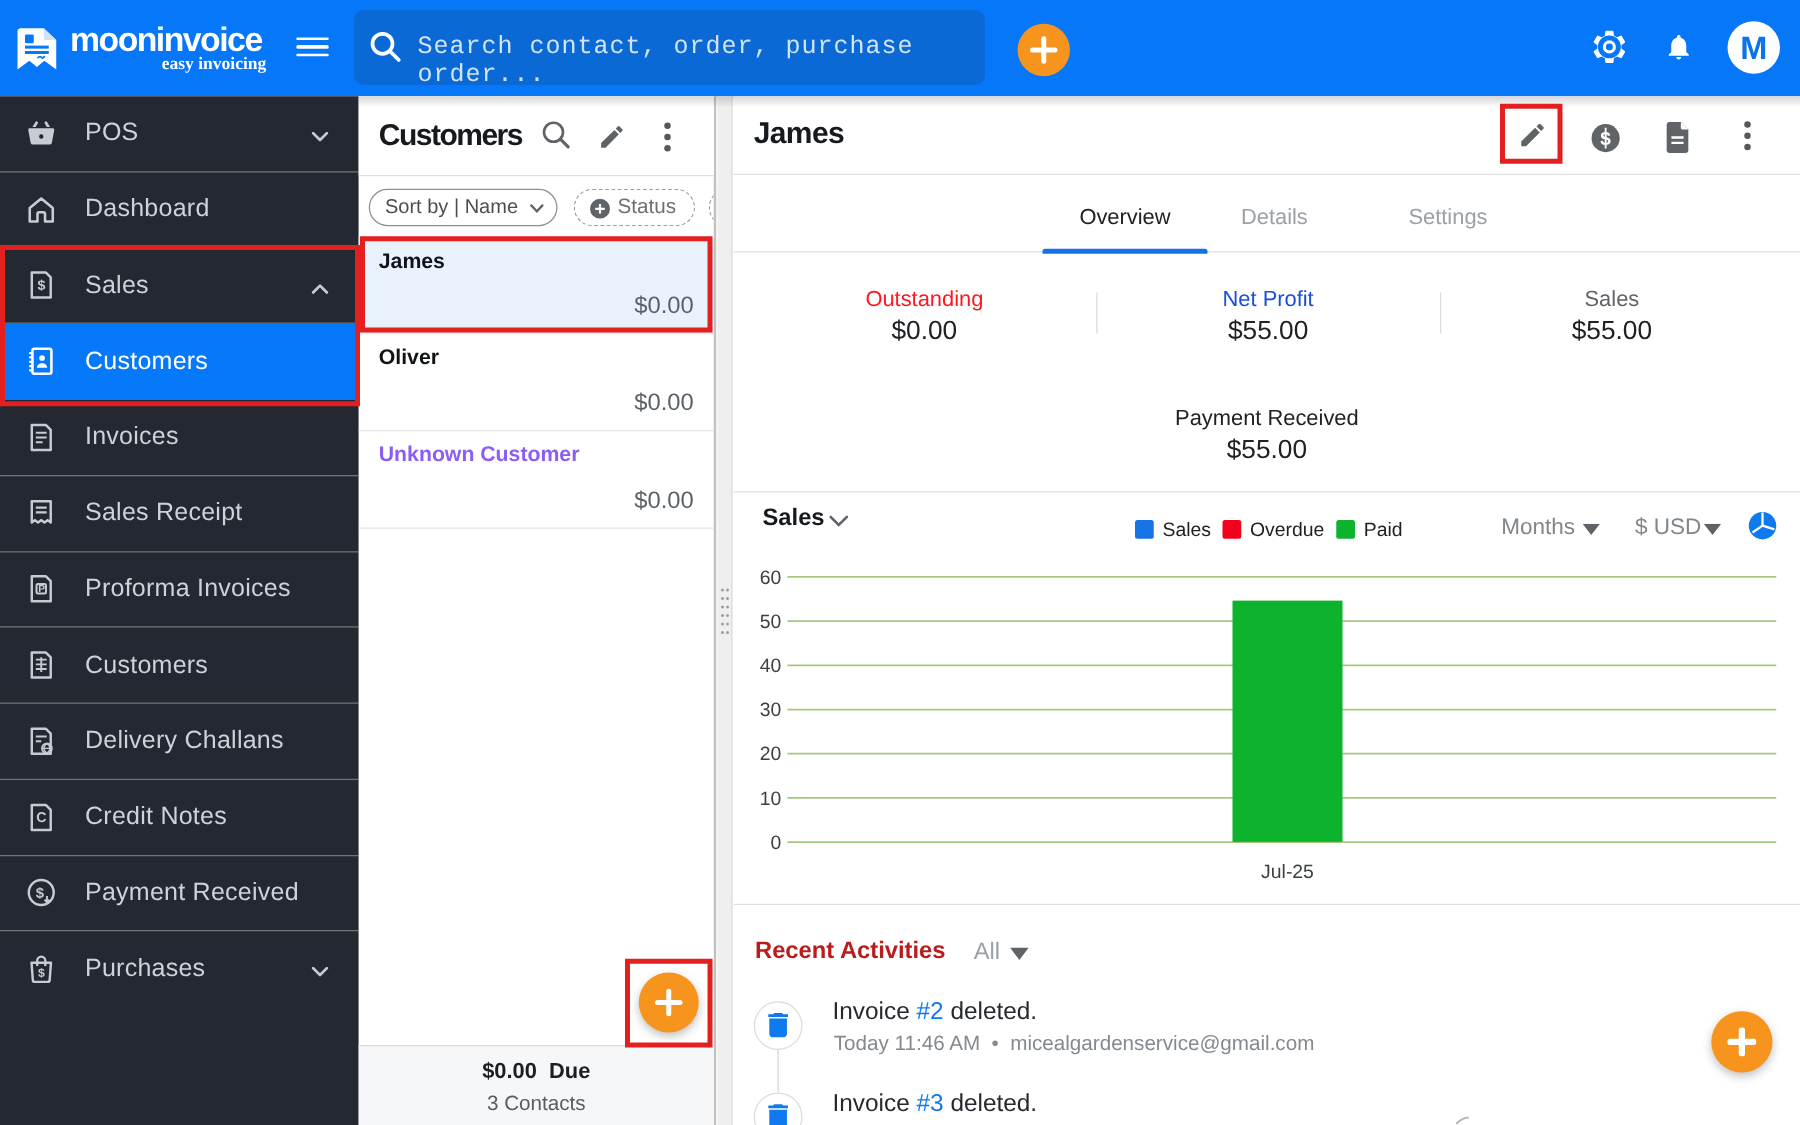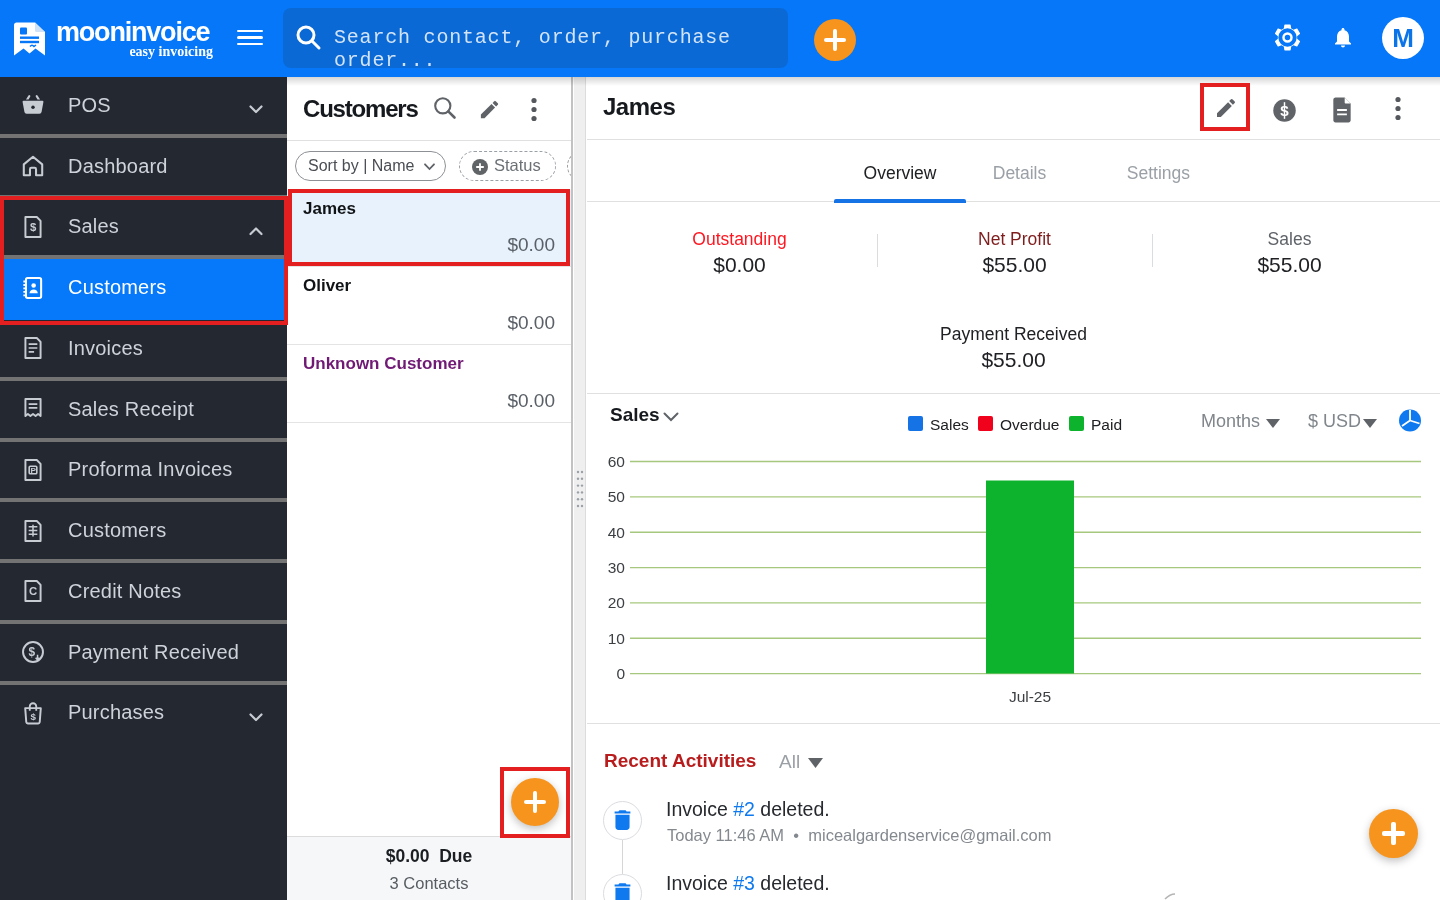--- a/index.html
+++ b/index.html
@@ -23,21 +23,21 @@
     background:#0b69d5; border-radius:8px; color:rgba(255,255,255,0.82); }
   #searchbox .ph { position:absolute; left:51px; top:18px; font-size:20px; letter-spacing:0.8px;font-family:Liberation Mono, monospace; }
   #plusbtn { position:absolute; left:814px; top:19px; width:42px; height:42px; border-radius:50%;
     background:#f7941d; }
   .pluswhite { position:absolute; background:#fff; border-radius:2px; }
   #avatar { position:absolute; left:1382px; top:17px; width:42px; height:42px; border-radius:50%;
     background:#fff; color:#0b74e8; font-weight:bold; font-size:26px; text-align:center; line-height:43px; }
 
   
   #sidebar { position:absolute; left:0; top:77px; width:287px; height:823px; background:#242831; }
-  .srow { position:relative; height:60.75px; border-bottom:4px solid #737373;
+  .srow { position:relative; height:60.75px; border-bottom:1px solid #737373;
     display:flex; align-items:center;padding-left:28px; }
   .srow .icon { position:absolute; left:20px; width:26px; height:26px; }
   .srow .lbl { position:absolute; left:68px; color:#ced3da; font-size:20px; letter-spacing:0.2px; }
   .srow.active { background:#0679fb; border-bottom-color:#0679fb; }
   .srow.active .lbl { color:#fff; }
   .chev { position:absolute; right:24px; top:28px; width:14px; height:9px; }
   #sidebottom { position:absolute; left:0; top:745px; width:287px; height:78px;
     border-top:1px solid #2e333c; }
   .sbtn { position:absolute; top:19px; height:39px; background:#0b74e8; color:#fff;
     border-radius:7px; font-size:16px; text-align:center; }
@@ -160,20 +160,29 @@
   <div class="srow">
     <svg class="icon" viewBox="0 0 24 24">
         <path fill="none" stroke="#c7ccd3" stroke-width="1.8" stroke-linejoin="round" d="M5 2.8 h10.5 L19 6.3 V21.2 H5 Z"></path>
         <path d="M8 8 h8 M8 11.5 h8 M8 15 h8" stroke="#c7ccd3" stroke-width="1.4"></path>
         <path d="M12 6.3 v10.8" stroke="#c7ccd3" stroke-width="1.4"></path>
       </svg>
     <div class="lbl">Customers</div>
   </div>
   <div class="srow">
     <svg class="icon" viewBox="0 0 24 24">
+        <path fill="none" stroke="#c7ccd3" stroke-width="1.8" stroke-linejoin="round" d="M5 2.8 h10.5 L19 6.3 V14 h-0 V21.2 H5 Z"></path>
+        <path d="M8 8.5 h8 M8 12 h4" stroke="#c7ccd3" stroke-width="1.6"></path>
+        <circle cx="16.2" cy="17.2" r="3.6" fill="none" stroke="#c7ccd3" stroke-width="1.5"></circle>
+        <path d="M12.6 17.2 h7.2 M16.2 13.6 c-3 2.3-3 4.9 0 7.2 c3-2.3 3-4.9 0-7.2" stroke="#c7ccd3" stroke-width="0.9" fill="none"></path>
+      </svg>
+    <div class="lbl">Delivery Challans</div>
+  </div>
+  <div class="srow">
+    <svg class="icon" viewBox="0 0 24 24">
         <path fill="none" stroke="#c7ccd3" stroke-width="1.8" stroke-linejoin="round" d="M5 2.8 h10.5 L19 6.3 V21.2 H5 Z"></path>
         <text x="12.2" y="15.5" font-size="10.5" font-weight="bold" fill="#c7ccd3" text-anchor="middle" font-family="Liberation Sans">C</text>
       </svg>
     <div class="lbl">Credit Notes</div>
   </div>
   <div class="srow">
     <svg class="icon" viewBox="0 0 24 24">
         <circle cx="12" cy="12" r="9.2" fill="none" stroke="#c7ccd3" stroke-width="1.8"></circle>
         <text x="11" y="15.8" font-size="11" font-weight="bold" fill="#c7ccd3" text-anchor="middle" font-family="Liberation Sans">$</text>
         <path d="M16.2 14.5 v4.5 M14.4 17.2 l1.8 2 1.8-2" fill="none" stroke="#c7ccd3" stroke-width="1.4"></path>
@@ -228,21 +237,21 @@
   </div>
   <div style="position:absolute;left:0;top:113px;width:284px;height:77px;background:#e8f2fc;border-bottom:1px solid #e4e4e4">
     <div style="position:absolute;left:16px;top:9px;font-size:17px;font-weight:bold;color:#111417">James</div>
     <div style="position:absolute;right:16px;bottom:10px;font-size:19px;color:#5a6067">$0.00</div>
   </div>
   <div style="position:absolute;left:0;top:190px;width:284px;height:78px;border-bottom:1px solid #e4e4e4">
     <div style="position:absolute;left:16px;top:9px;font-size:17px;font-weight:bold;color:#111417">Oliver</div>
     <div style="position:absolute;right:16px;bottom:10px;font-size:19px;color:#5a6067">$0.00</div>
   </div>
   <div style="position:absolute;left:0;top:268px;width:284px;height:78px;border-bottom:1px solid #e4e4e4">
-    <div style="position:absolute;left:16px;top:9px;font-size:17px;font-weight:bold;color:#701a75">Unknown Customer</div>
+    <div style="position:absolute;left:16px;top:9px;font-size:17px;font-weight:bold;color:#8b5cf6">Unknown Customer</div>
     <div style="position:absolute;right:16px;bottom:10px;font-size:19px;color:#5a6067">$0.00</div>
   </div>
   <div style="position:absolute;left:0;top:759px;width:284px;height:64px;background:#f6f7f8;border-top:1px solid #dcdcdc;text-align:center">
     <div style="margin-top:9px;font-size:17.5px;font-weight:bold;color:#1b1e22">$0.00&nbsp; Due</div>
     <div style="margin-top:7px;font-size:16.5px;color:#585d63">3 Contacts</div>
   </div>
   <div style="position:absolute;left:224px;top:701px;width:48px;height:48px;border-radius:50%;background:#f7941d;box-shadow:0 3px 8px rgba(0,0,0,0.25)">
     <div class="pluswhite" style="left:13px;top:21.8px;width:22px;height:4.4px"></div>
     <div class="pluswhite" style="left:21.8px;top:13px;width:4.4px;height:22px"></div>
   </div>
@@ -297,21 +306,21 @@
     <div style="position:absolute;left:379px;top:0;width:107px;height:62px;text-align:center;font-size:17.5px;color:#9aa0a6;line-height:66px">Details</div>
     <div style="position:absolute;left:486px;top:0;width:117px;height:62px;text-align:right;font-size:17.5px;color:#9aa0a6;line-height:66px">Settings</div>
   </div>
 
   <div style="position:absolute;left:0;top:126px;width:853px;height:191px;border-bottom:1px solid #e0e0e0">
     <div style="position:absolute;left:15px;top:26px;width:275px;text-align:center">
       <div style="font-size:17.5px;color:#fe1721">Outstanding</div>
       <div style="font-size:21px;color:#202124;margin-top:3px">$0.00</div>
     </div>
     <div style="position:absolute;left:290px;top:26px;width:275px;text-align:center">
-      <div style="font-size:17.5px;color:#7f1d1d">Net Profit</div>
+      <div style="font-size:17.5px;color:#1d4ed8">Net Profit</div>
       <div style="font-size:21px;color:#202124;margin-top:3px">$55.00</div>
     </div>
     <div style="position:absolute;left:565px;top:26px;width:275px;text-align:center">
       <div style="font-size:17.5px;color:#5f6368">Sales</div>
       <div style="font-size:21px;color:#202124;margin-top:3px">$55.00</div>
     </div>
     <div style="position:absolute;left:290px;top:31px;width:1px;height:33px;background:#dadce0"></div>
     <div style="position:absolute;left:565px;top:31px;width:1px;height:33px;background:#dadce0"></div>
     <div style="position:absolute;left:0;top:121px;width:853px;text-align:center">
       <div style="font-size:17.5px;color:#202124">Payment Received</div>

